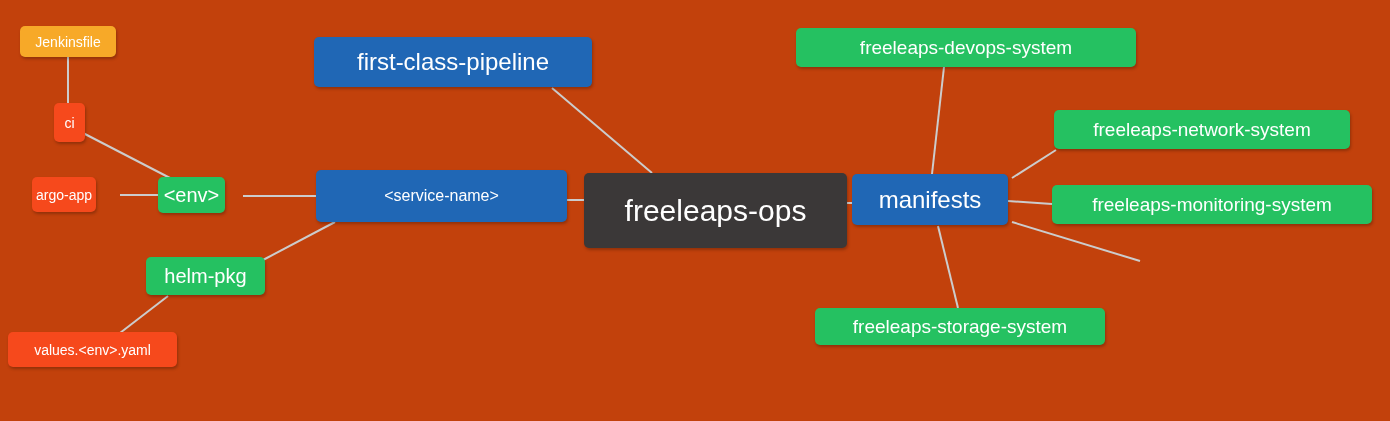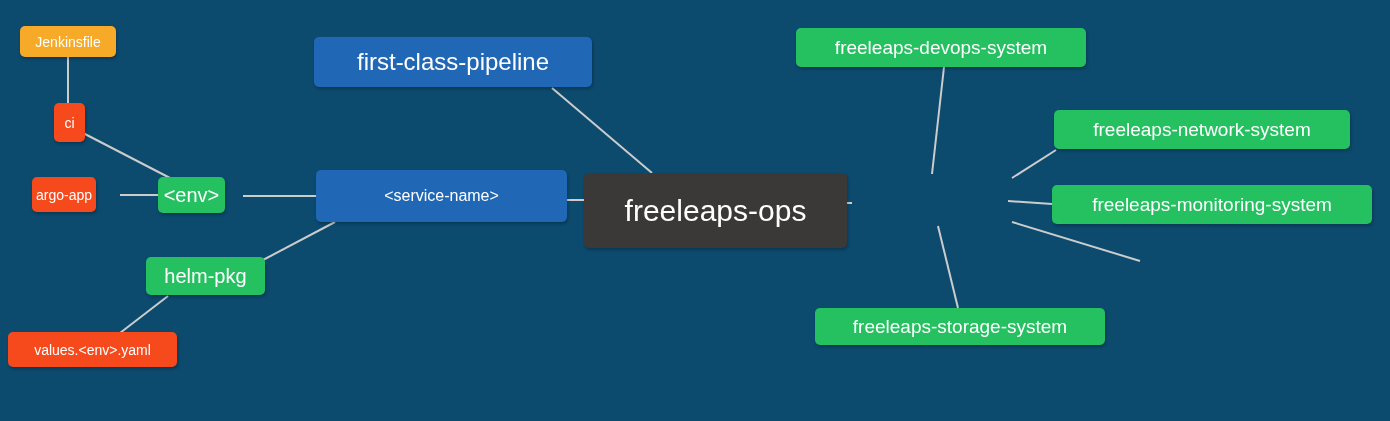--- a/index.html
+++ b/index.html
@@ -1,19 +1,19 @@
 <!DOCTYPE html>
 <html><head>
 <meta charset="utf-8">
 <style>
   html,body{margin:0;padding:0;background:#ffffff;}
   .canvas{
     position:relative;
     width:1390px;height:421px;
-    background:#0c4a6e;
+    background:#c2410c;
     font-family:"Liberation Sans", sans-serif;
     overflow:hidden;
   }
   .edges{position:absolute;left:0;top:0;}
   .edges line{stroke:#cccccc;stroke-width:2;}
   .node{
     position:absolute;
     display:flex;align-items:center;justify-content:center;
     color:#ffffff;
     border-radius:5px;
@@ -62,22 +62,23 @@
   <div class="node n-green" style="left:146px;top:257px;width:119px;height:38px;font-size:20px">helm-pkg</div>
 
   <div class="node n-red" style="left:8px;top:332px;width:169px;height:35px;font-size:14px">values.&lt;env&gt;.yaml</div>
 
   <div class="node n-blue" style="left:314px;top:37px;width:278px;height:50px;font-size:24px">first-class-pipeline</div>
 
   <div class="node n-blue" style="left:316px;top:170px;width:251px;height:52px;font-size:16px">&lt;service-name&gt;</div>
 
   <div class="node n-dark" style="left:584px;top:173px;width:263px;height:75px;font-size:30px">freeleaps-ops</div>
 
+  <div class="node n-blue" style="left:852px;top:174px;width:156px;height:51px;font-size:24px">manifests</div>
 
-  <div class="node n-green" style="left:796px;top:28px;width:290px;height:39px;font-size:19px">freeleaps-devops-system</div>
+  <div class="node n-green" style="left:796px;top:28px;width:340px;height:39px;font-size:19px">freeleaps-devops-system</div>
 
   <div class="node n-green" style="left:1054px;top:110px;width:296px;height:39px;font-size:19px">freeleaps-network-system</div>
 
   <div class="node n-green" style="left:1052px;top:185px;width:320px;height:39px;font-size:19px">freeleaps-monitoring-system</div>
 
 
   <div class="node n-green" style="left:815px;top:308px;width:290px;height:37px;font-size:19px">freeleaps-storage-system</div>
 
 </div>
 

